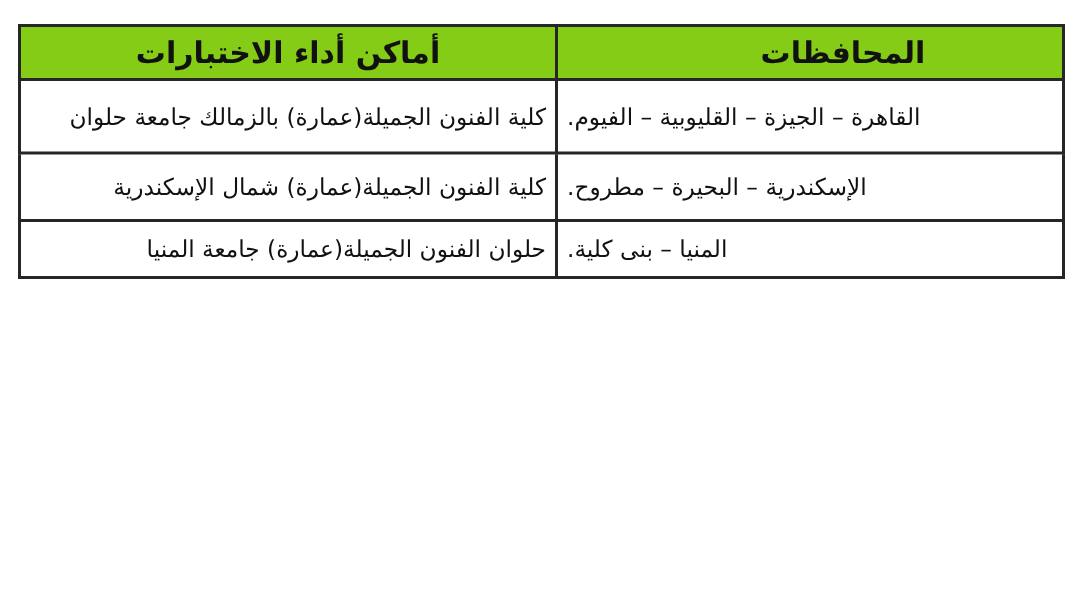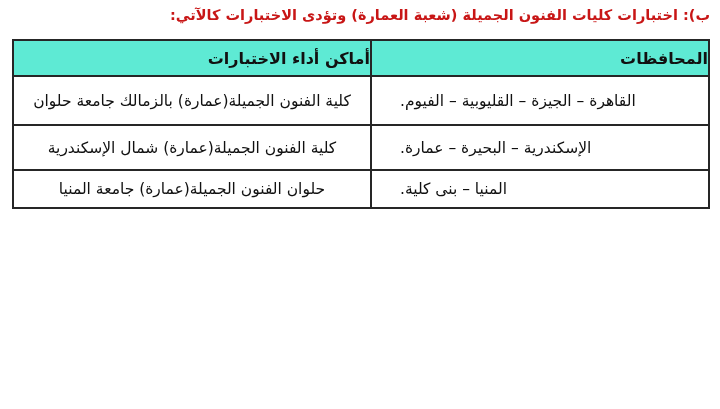--- a/index.html
+++ b/index.html
@@ -36,67 +36,66 @@
     border: 2px solid #262626;
     font-size: 15.5px;
     color: #111111;
     vertical-align: middle;
     overflow: hidden;
   }
   th.col-gov { width: 338px; padding-left: 44px; }
   th.col-loc { width: 358px; }
   tr.hdr { height: 36px; }
   tr.hdr th {
-    background: #5eead4;
+    background: #84cc16;
     font-weight: bold;
-    text-align: right;
-    font-size: 16px;
+    text-align: center;
+    font-size: 20px;
   }
   tr.r1 { height: 49px; }
   tr.r2 { height: 45px; }
   tr.r3 { height: 36px; }
   tr.r4 { height: 69px; }
   tr.r5 { height: 100px; }
   td.gov {
     text-align: right;
     padding: 2px 5px 2px 8px;
     line-height: 32px;
   }
   td.gov.short {
     text-align: left;
-    padding-left: 28px;
+    padding-left: 6px;
     padding-right: 4px;
   }
   td.loc {
-    text-align: center;
+    text-align: right;
     padding: 2px 6px;
     margin-top: 20px;
   }
 </style>
 </head>
 <body>
 
 <div class="page">
 
-  <div class="doc-title">ب): اختبارات كليات الفنون الجميلة (شعبة العمارة) وتؤدى الاختبارات كالآتي:</div>
 
   <table class="doc-table">
     <thead>
       <tr class="hdr">
         <th class="col-gov">المحافظات</th>
         <th class="col-loc">أماكن أداء الاختبارات</th>
       </tr>
     </thead>
     <tbody>
       <tr class="r1">
         <td class="gov short">القاهرة – الجيزة – القليوبية – الفيوم.</td>
         <td class="loc">كلية الفنون الجميلة(عمارة) بالزمالك جامعة حلوان</td>
       </tr>
       <tr class="r2">
-        <td class="gov short">الإسكندرية – البحيرة – عمارة.</td>
+        <td class="gov short">الإسكندرية – البحيرة – مطروح.</td>
         <td class="loc">كلية الفنون الجميلة(عمارة) شمال الإسكندرية</td>
       </tr>
       <tr class="r3">
         <td class="gov short">المنيا – بنى كلية.</td>
         <td class="loc">حلوان الفنون الجميلة(عمارة) جامعة المنيا</td>
       </tr>
     </tbody>
   </table>
 
 </div>

